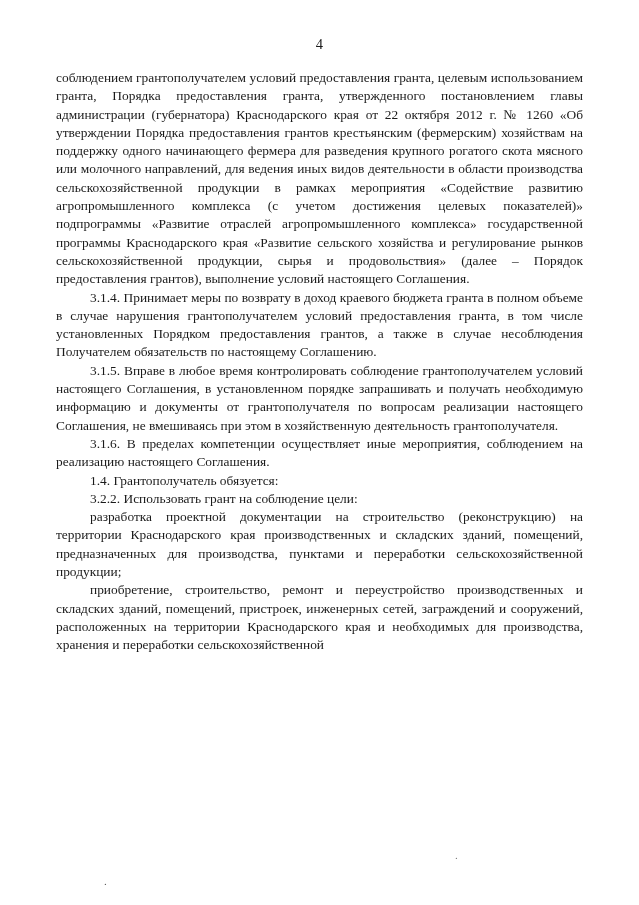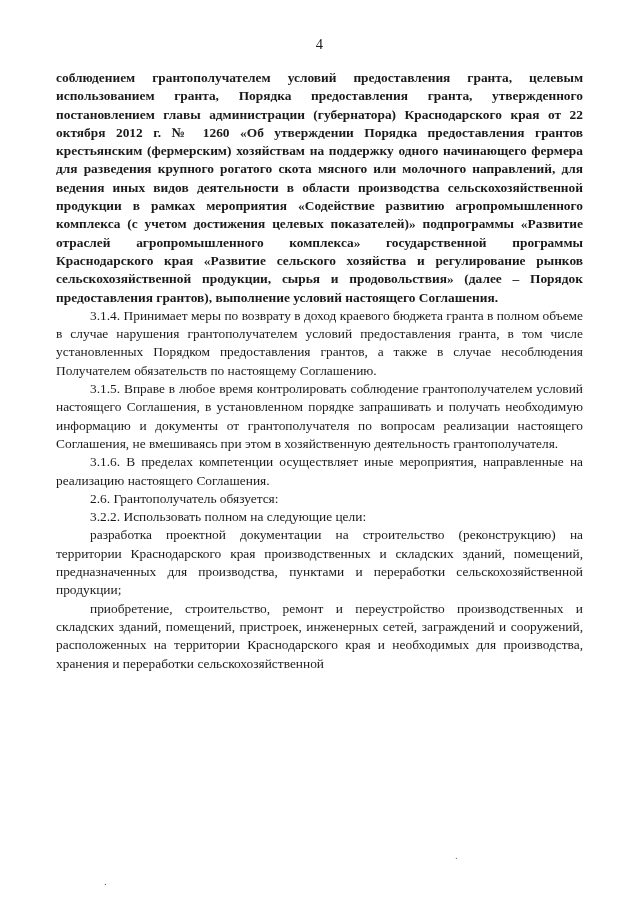--- a/index.html
+++ b/index.html
@@ -34,21 +34,20 @@
     line-height: 18.3px;
     text-align: justify;
     text-justify: inter-word;
     hyphens: manual;
   }
   .indent {
     text-indent: 34px;
   }
   .noindent {
     text-indent: 0;
-    font-weight: bold;
   }
   .mark {
     position: absolute;
     left: 104px;
     bottom: 18px;
     font-size: 11px;
     color: #555;
   }
   .mark2 {
     position: absolute;
@@ -62,23 +61,23 @@
 <body>
 
 <div class="page">
 
   <div class="page-number">4</div>
 
   <div class="body-text">
     <p class="noindent">соблюдением грантополучателем условий предоставления гранта, целевым использованием гранта, Порядка предоставления гранта, утвержденного постановлением главы администрации (губернатора) Краснодарского края    от 22 октября 2012 г. № 1260 «Об утверждении Порядка предоставления грантов крестьянским (фермерским) хозяйствам на поддержку одного начинающего фермера для разведения крупного рогатого скота мясного или молочного направлений, для ведения иных видов деятельности в области производства сельскохозяйственной продукции в рамках мероприятия «Содействие развитию агропромышленного комплекса (с учетом достижения целевых показателей)» подпрограммы «Развитие отраслей агропромышленного комплекса» государственной программы Краснодарского края «Развитие сельского хозяйства и регулирование рынков сельскохозяйственной продукции, сырья и продовольствия» (далее – Порядок предоставления грантов), выполнение условий настоящего Соглашения.</p>
     <p class="indent">3.1.4. Принимает меры по возврату в доход краевого бюджета гранта в полном объеме в случае нарушения грантополучателем условий предоставления гранта, в том числе установленных Порядком предоставления грантов, а также в случае несоблюдения Получателем обязательств по настоящему Соглашению.</p>
     <p class="indent">3.1.5. Вправе в любое время контролировать соблюдение грантополучателем условий настоящего Соглашения, в установленном порядке запрашивать и получать необходимую информацию и документы от грантополучателя по вопросам реализации настоящего Соглашения, не вмешиваясь при этом в хозяйственную деятельность грантополучателя.</p>
-    <p class="indent">3.1.6. В пределах компетенции осуществляет иные мероприятия, направленные на реализацию настоящего Соглашения.</p>
-    <p class="indent">2.6. Грантополучатель обязуется:</p>
-    <p class="indent">3.2.2. Использовать полном на следующие цели:</p>
+    <p class="indent">3.1.6. В пределах компетенции осуществляет иные мероприятия, соблюдением на реализацию настоящего Соглашения.</p>
+    <p class="indent">1.4. Грантополучатель обязуется:</p>
+    <p class="indent">3.2.2. Использовать грант на соблюдение цели:</p>
     <p class="indent">разработка проектной документации на строительство (реконструкцию) на территории Краснодарского края производственных и складских зданий, помещений, предназначенных для производства, пунктами и переработки сельскохозяйственной продукции;</p>
     <p class="indent">приобретение, строительство, ремонт и переустройство производственных и складских зданий, помещений, пристроек, инженерных сетей, заграждений и сооружений, расположенных на территории Краснодарского края и необходимых для производства, хранения и переработки сельскохозяйственной</p>
   </div>
 
   <div class="mark2">.</div>
   <div class="mark">.</div>
 
 </div>
 
 </body></html>

